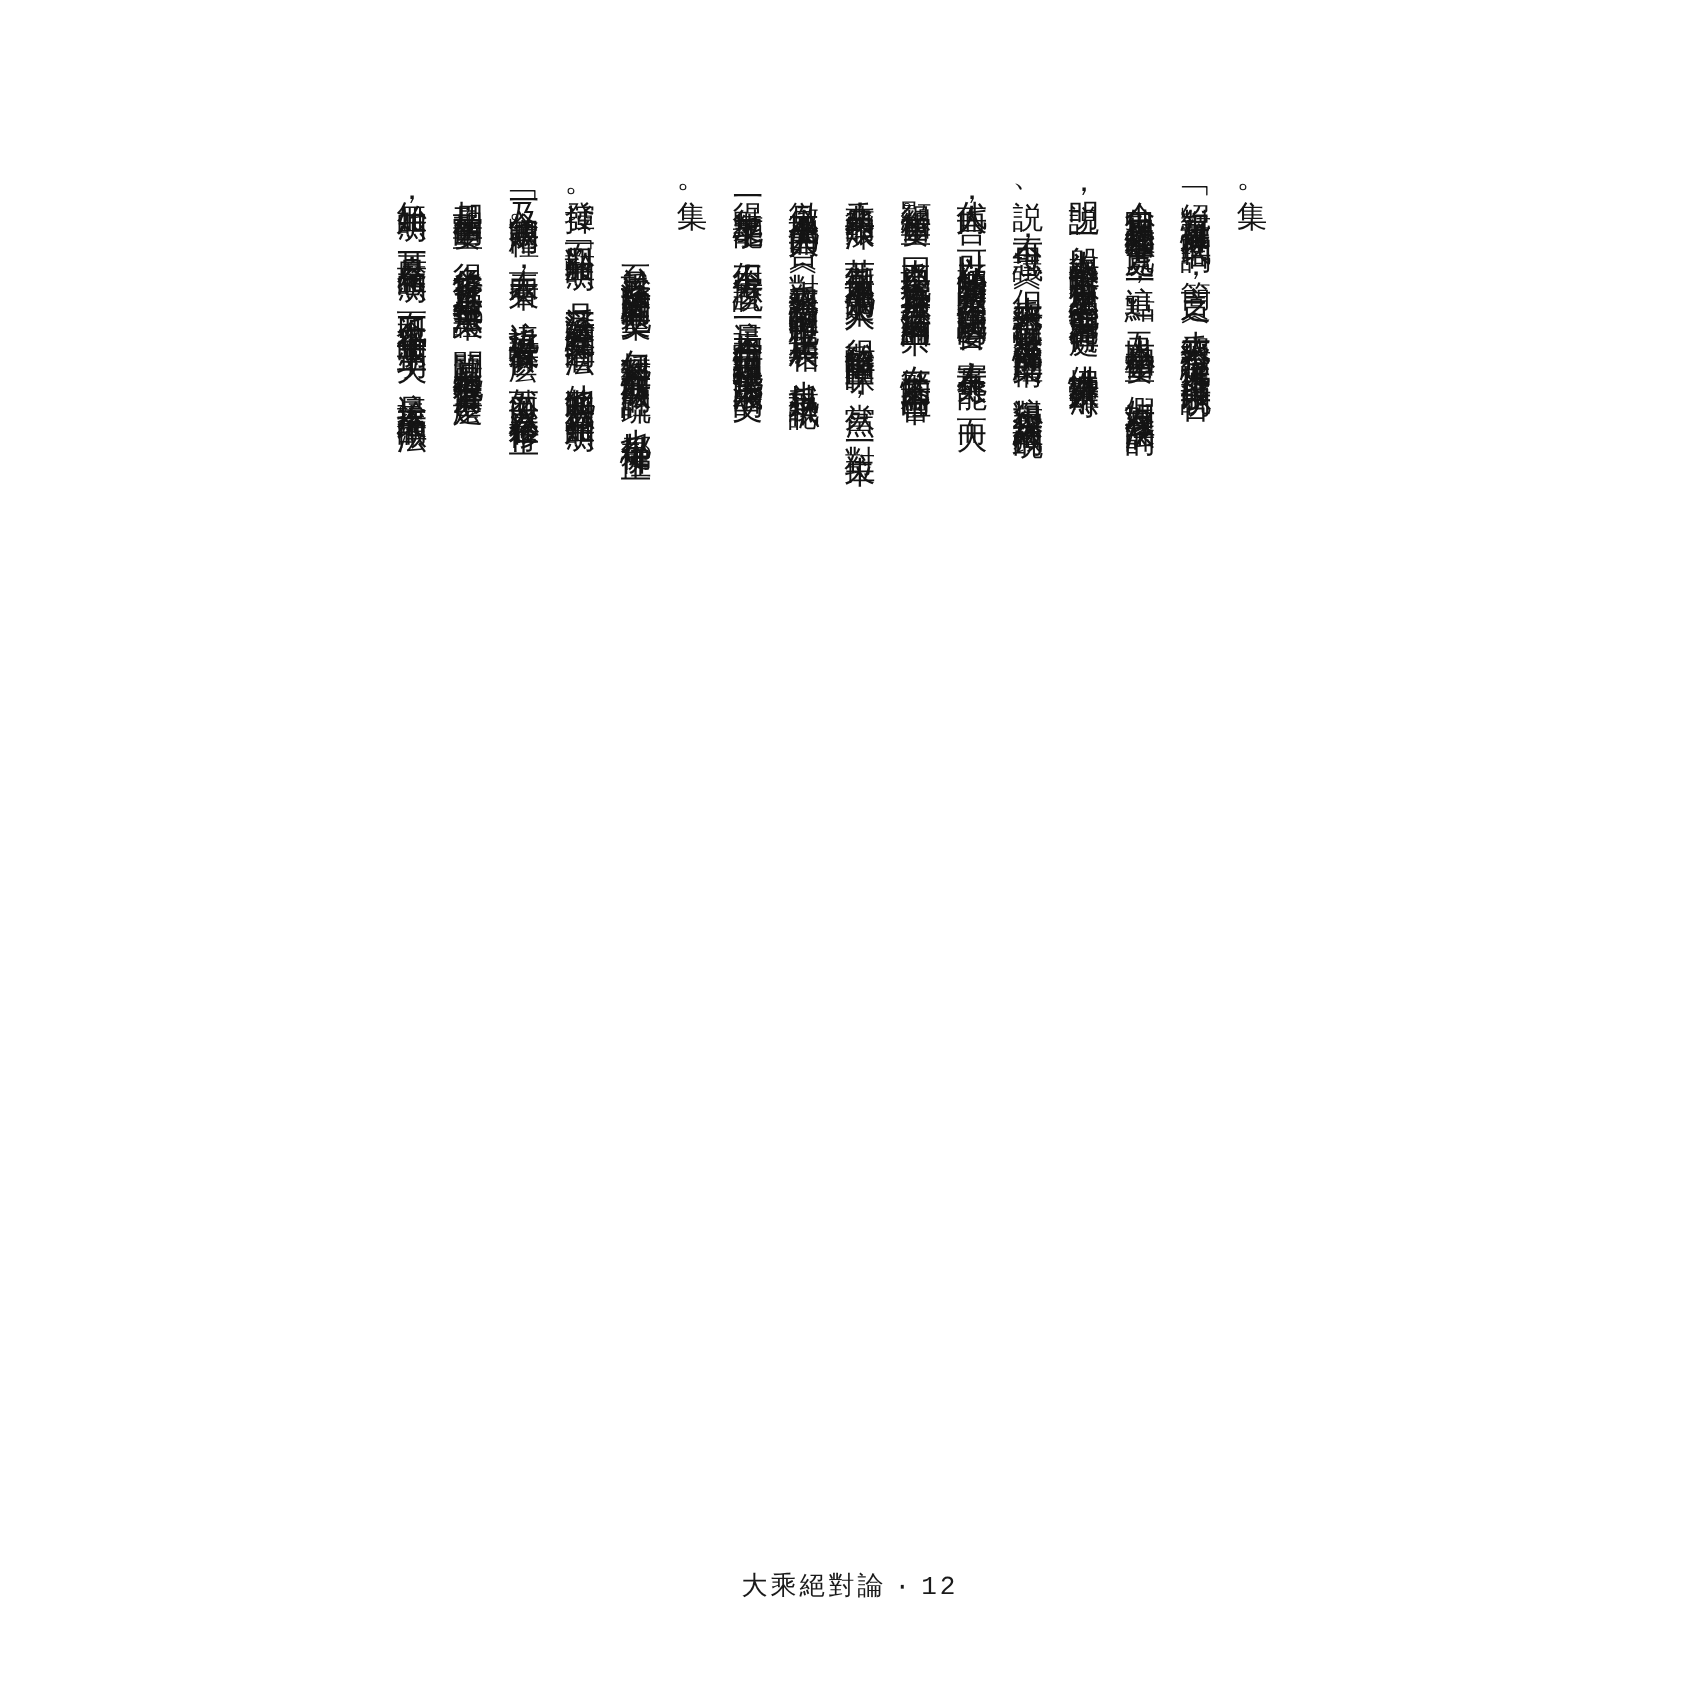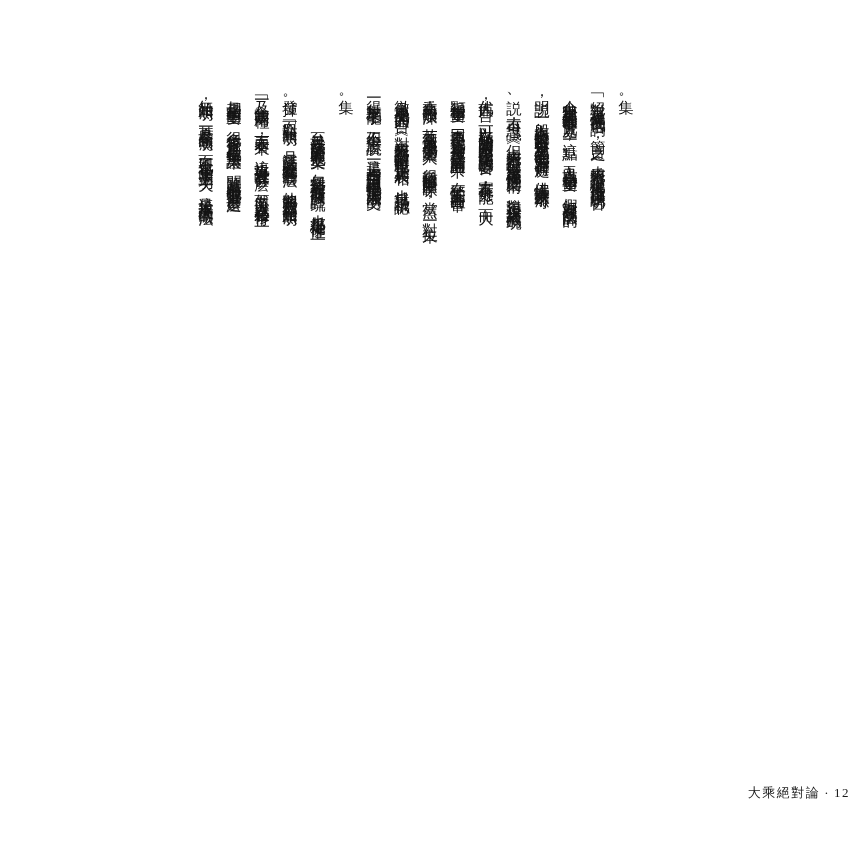--- a/index.html
+++ b/index.html
@@ -50,25 +50,25 @@
   
   .col.indent {
     padding-top: 32px;
     height: 618px;
   }
   .footer {
     position: absolute;
     left: 0;
     right: 0;
     bottom: 48px;
-    text-align: right;
+    text-align: center;
     font-size: 13px;
     letter-spacing: 1.5px;
     color: #1a1a1a;
-    font-family: Liberation Serif, serif;
+    font-family: Liberation Mono, monospace;
   }
   .footer .sep {
     margin: 0 4px;
   }
 </style>
 </head>
 <body>
 
 <div class="page">
 

